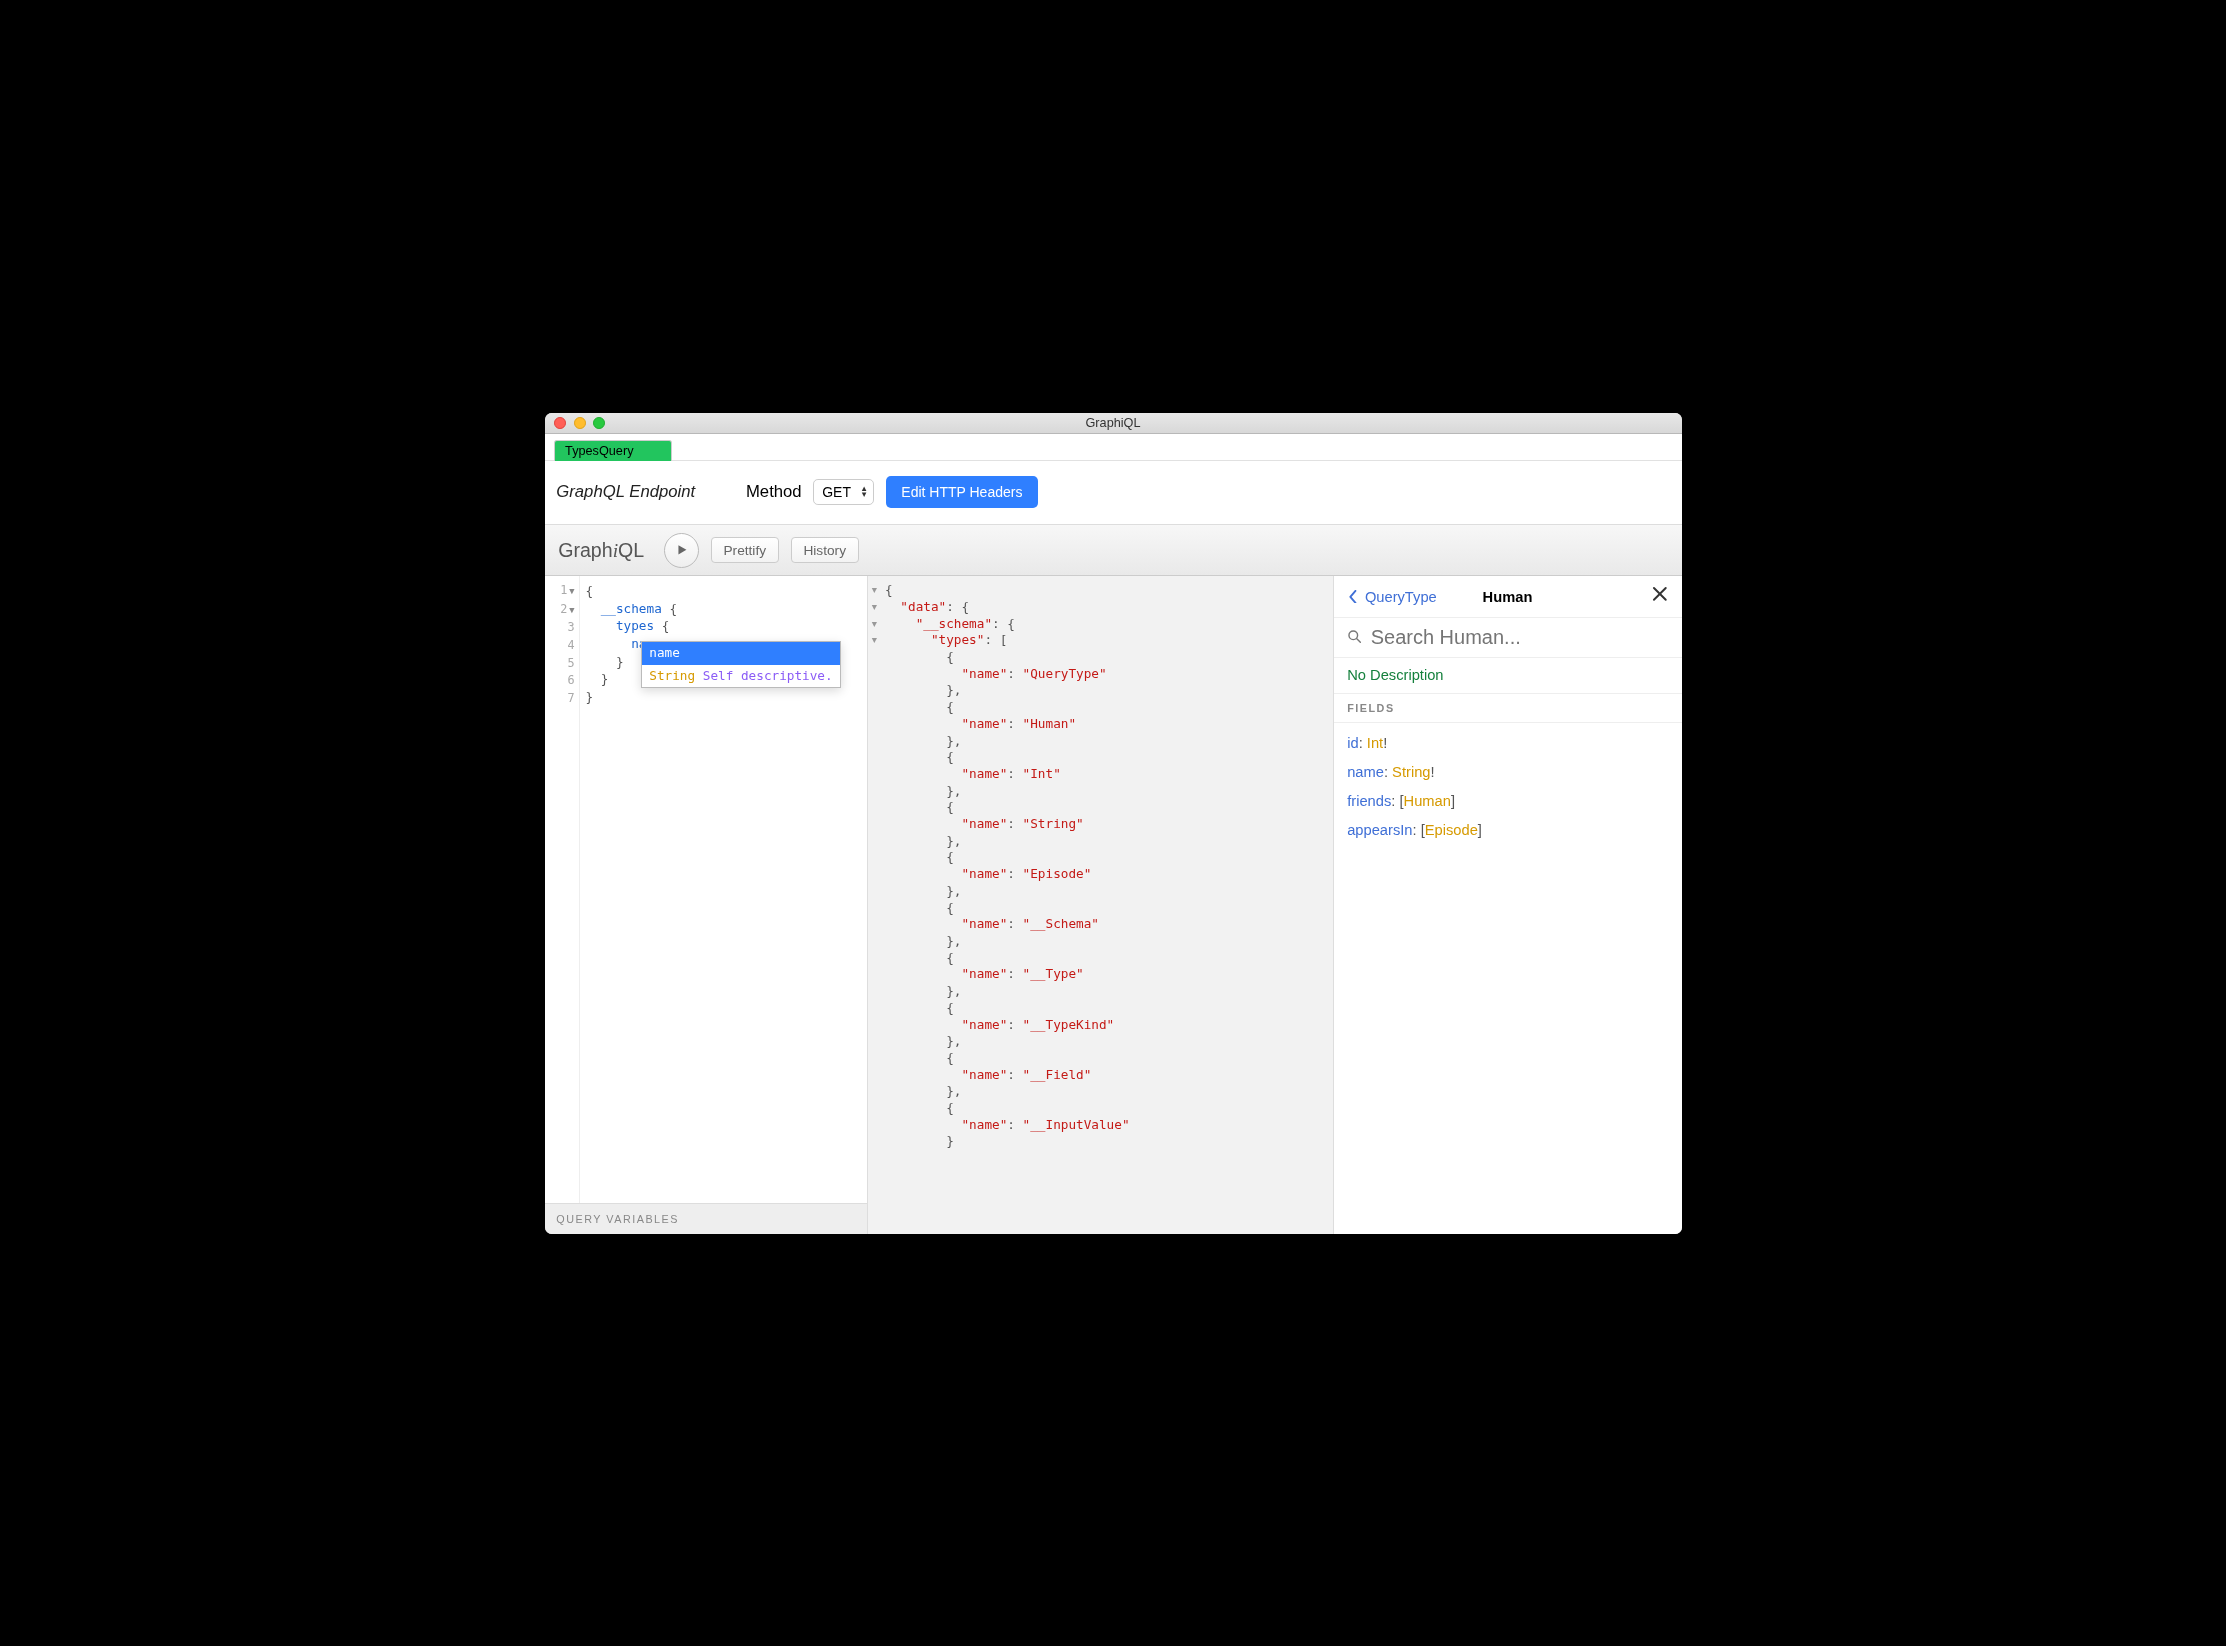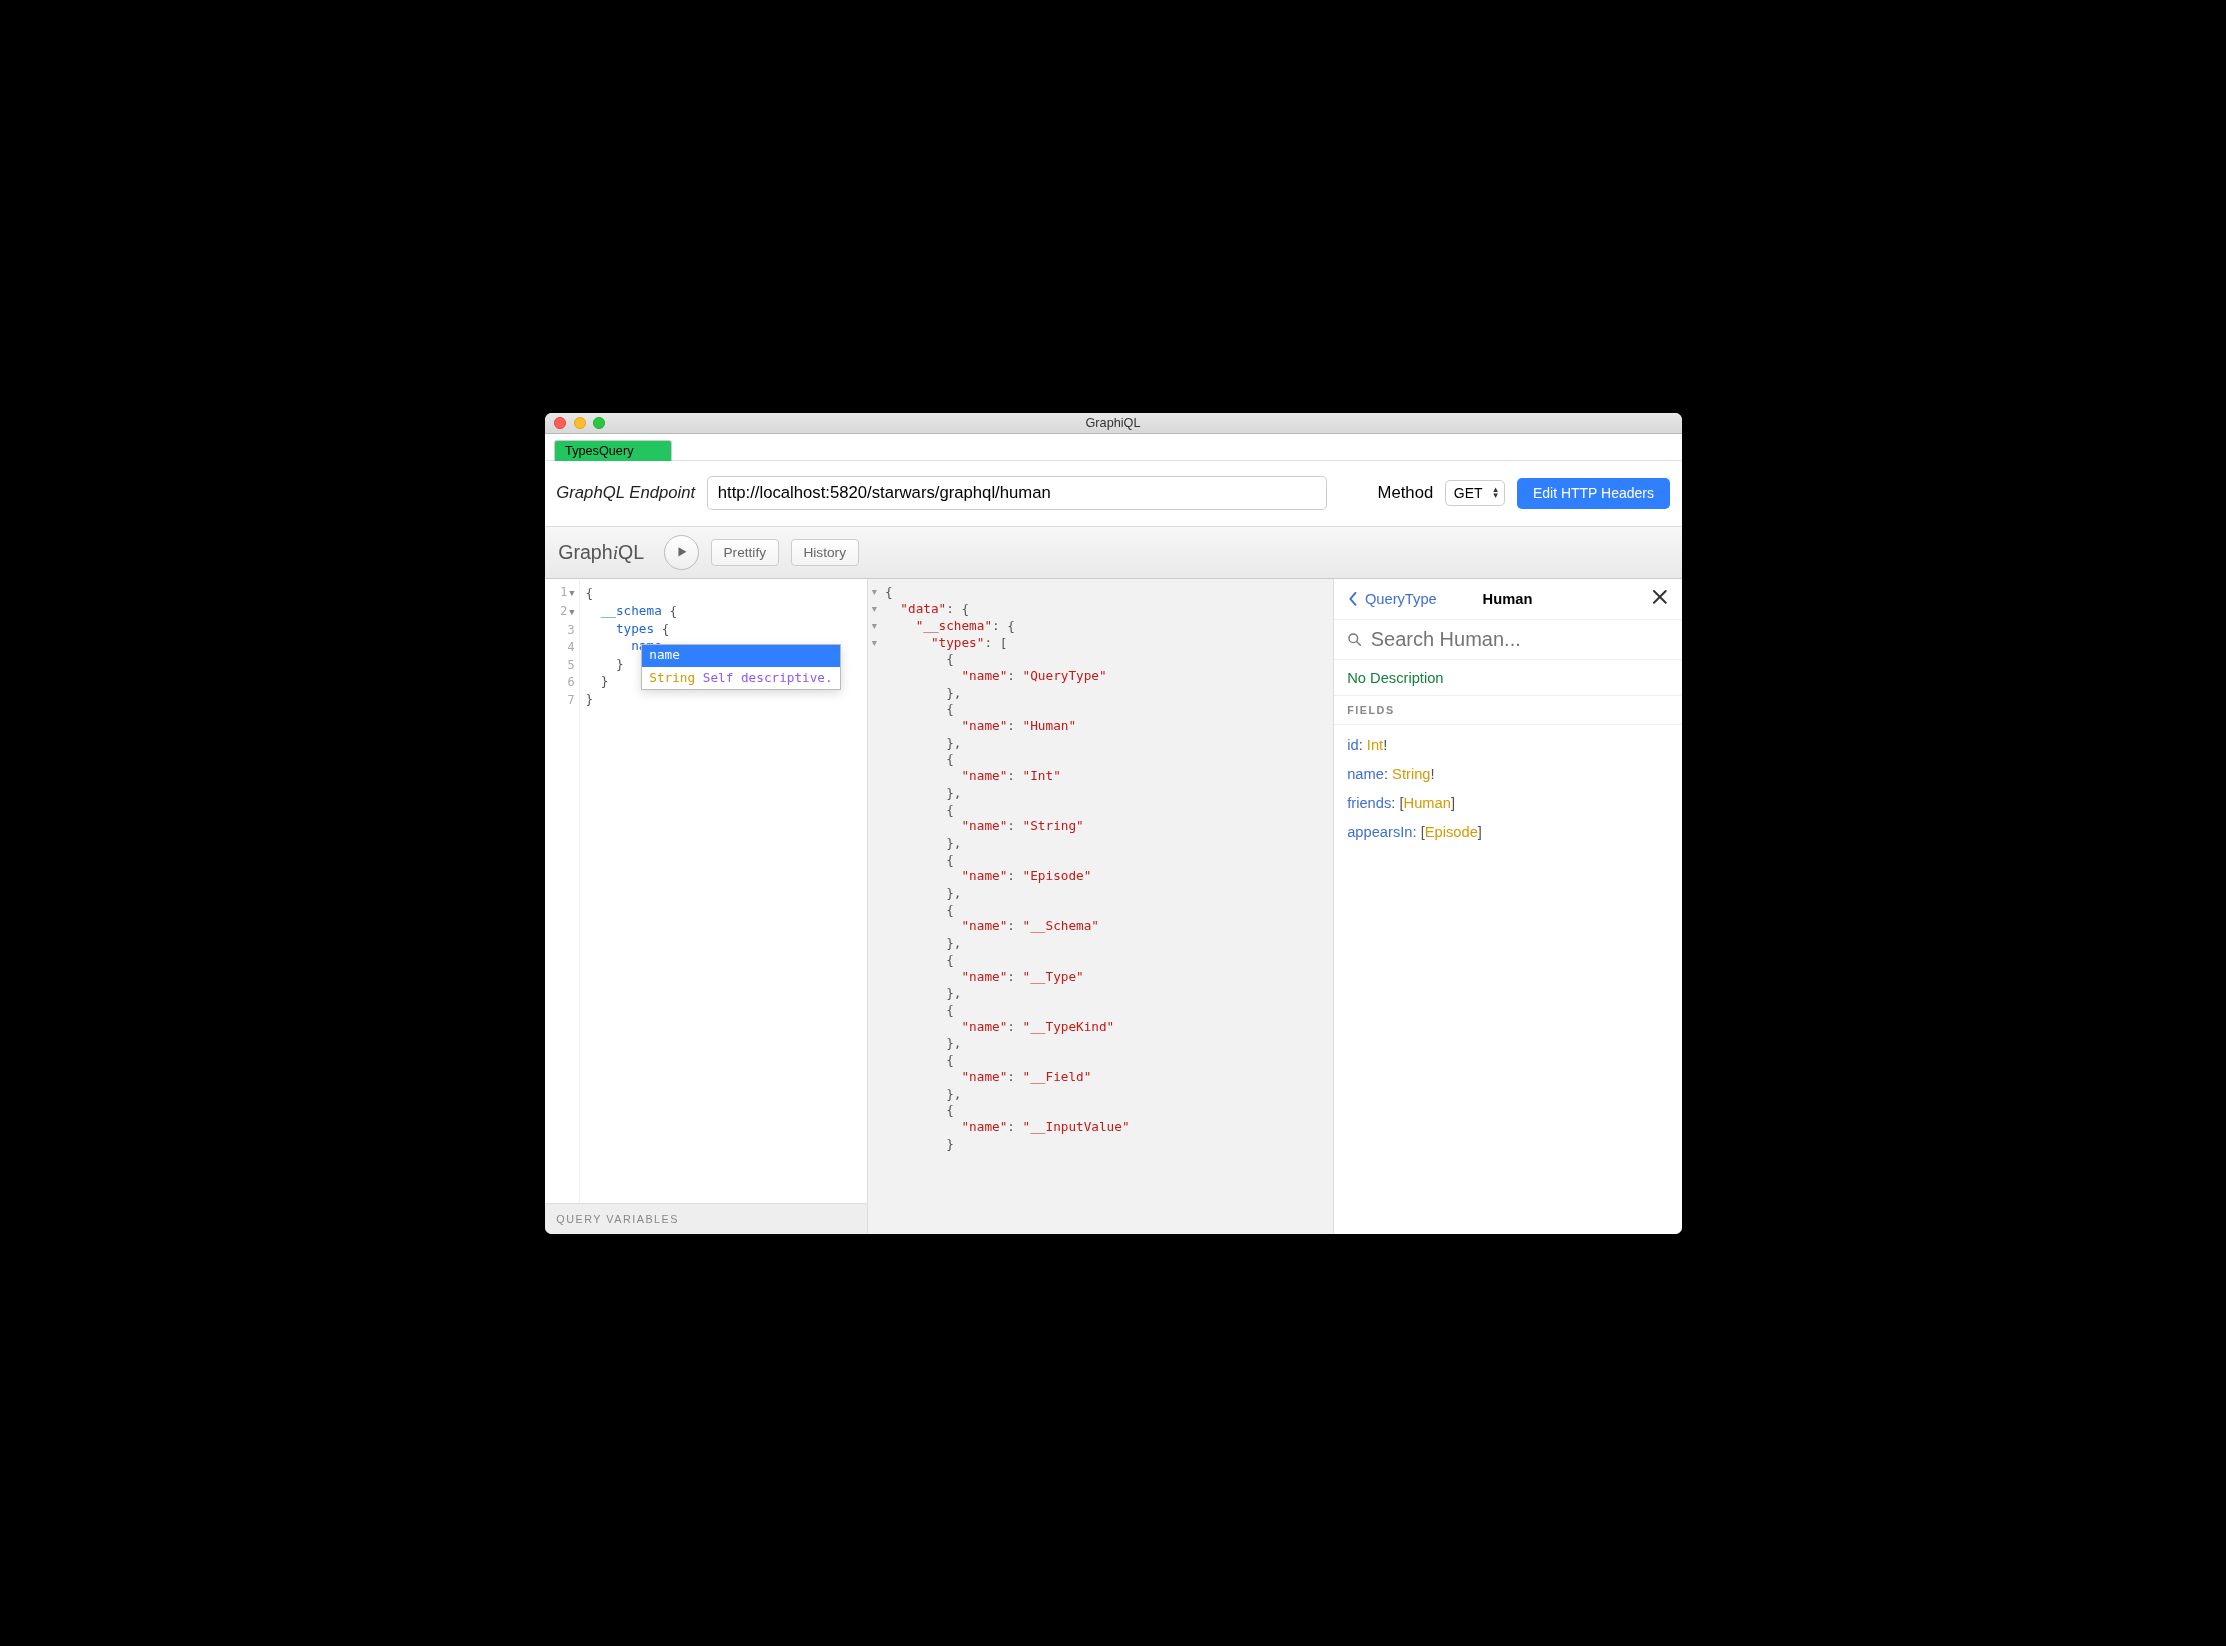--- a/index.html
+++ b/index.html
@@ -333,21 +333,20 @@
     </div>
     <div class="titlebar-title">GraphiQL</div>
   </div>
 
   <div class="config-bar">
     <div class="tab-row">
       <div class="tab">TypesQuery</div>
     </div>
     <div class="endpoint-row">
       <span class="endpoint-label">GraphQL Endpoint</span>
-      <input class="endpoint-input" value="http://localhost:5820/starwars/graphql/human" style="">
       <span class="method-label">Method</span>
       <span class="select-wrap">
         <select class="method-select">
           <option>GET</option>
         </select>
         <span class="select-arrows">▲<br>▼</span>
       </span>
       <button class="edit-headers-btn">Edit HTTP Headers</button>
     </div>
   </div>

